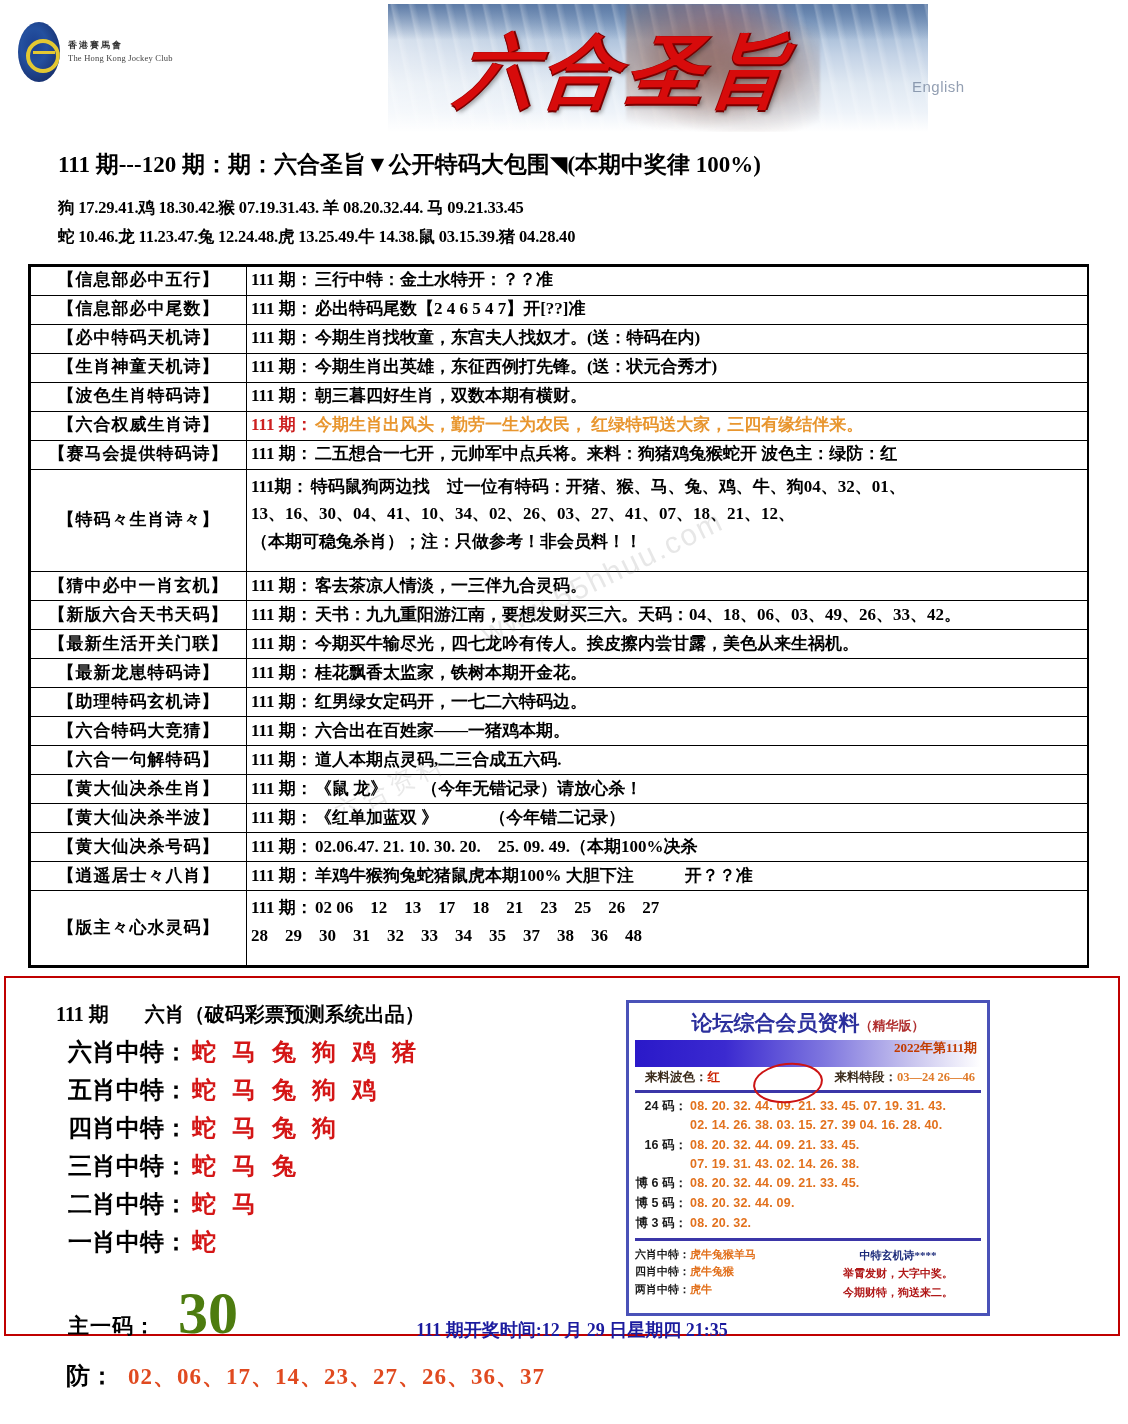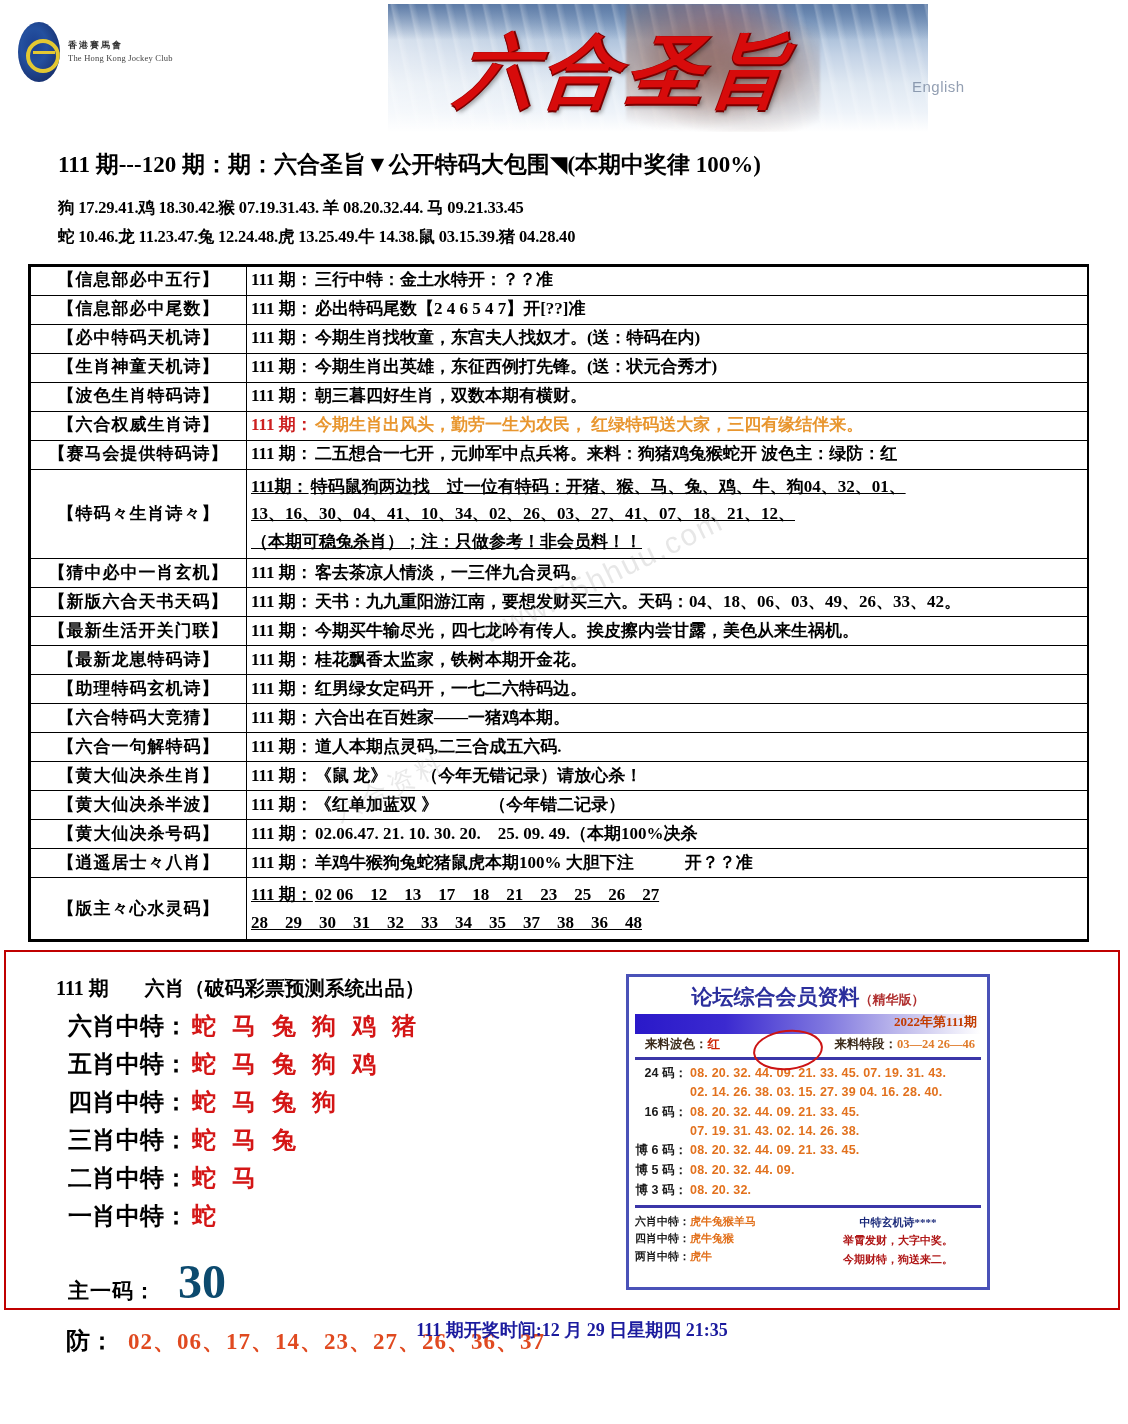--- a/index.html
+++ b/index.html
@@ -183,21 +183,21 @@
     font-size: 17.5px;
     white-space: nowrap;
   }
   td.val {
     padding-left: 12px;
     white-space: normal;
   }
   td.val .issue { margin-right: 2px; }
   tr.hl td.val { color: #e8962f; }
   tr.hl td.val .issue { color: #cc2020; }
-  td.val.multi { line-height: 1.62; padding-top: 3px; padding-bottom: 3px; text-decoration: underline; }
+  td.val.multi { line-height: 1.62; padding-top: 3px; padding-bottom: 16px; }
 
   
   .bottom-panel {
     position: relative;
     margin: 8px 0 0 4px;
     width: 1116px;
     height: 360px;
     border: 2px solid #c00000;
     box-sizing: border-box;
     background: #fff;
@@ -227,23 +227,23 @@
   .xiao-row .animals { color: #d41616; letter-spacing: 5px; margin-left: 4px; }
   .zhu-row {
     margin-top: 24px;
     padding-left: 12px;
     display: flex;
     align-items: baseline;
     gap: 22px;
   }
   .zhu-row .zlbl { font-size: 21px; font-weight: bold; letter-spacing: 1px; }
   .zhu-row .znum {
-    font-size: 48px;
-    font-weight: bold;
-    color: #0c4a6e;
+    font-size: 60px;
+    font-weight: bold;
+    color: #4d7c0f;
     font-family: "Liberation Serif", serif;
     line-height: .9;
   }
   .fang-row {
     margin-top: 20px;
     padding-left: 10px;
     font-size: 24px;
     font-weight: bold;
     white-space: nowrap;
   }
@@ -267,21 +267,21 @@
     font-size: 21px;
     font-weight: bold;
     color: #2b2f9c;
     letter-spacing: 0px;
     margin-top: 2px;
     white-space: nowrap;
   }
   .bx-title .sub { font-size: 13px; color: #b03030; }
   .bx-bar {
     position: relative;
-    height: 20px;
+    height: 27px;
     margin: 3px 0 1px 0;
     background: linear-gradient(90deg, #2a19c9 0%, #3b2ad0 26%, #7f77df 55%, #c8c4ee 80%, #ffffff 100%);
   }
   .bx-issue {
     position: absolute;
     right: 4px;
     top: -1px;
     font-size: 13px;
     font-weight: bold;
     color: #c23b00;

